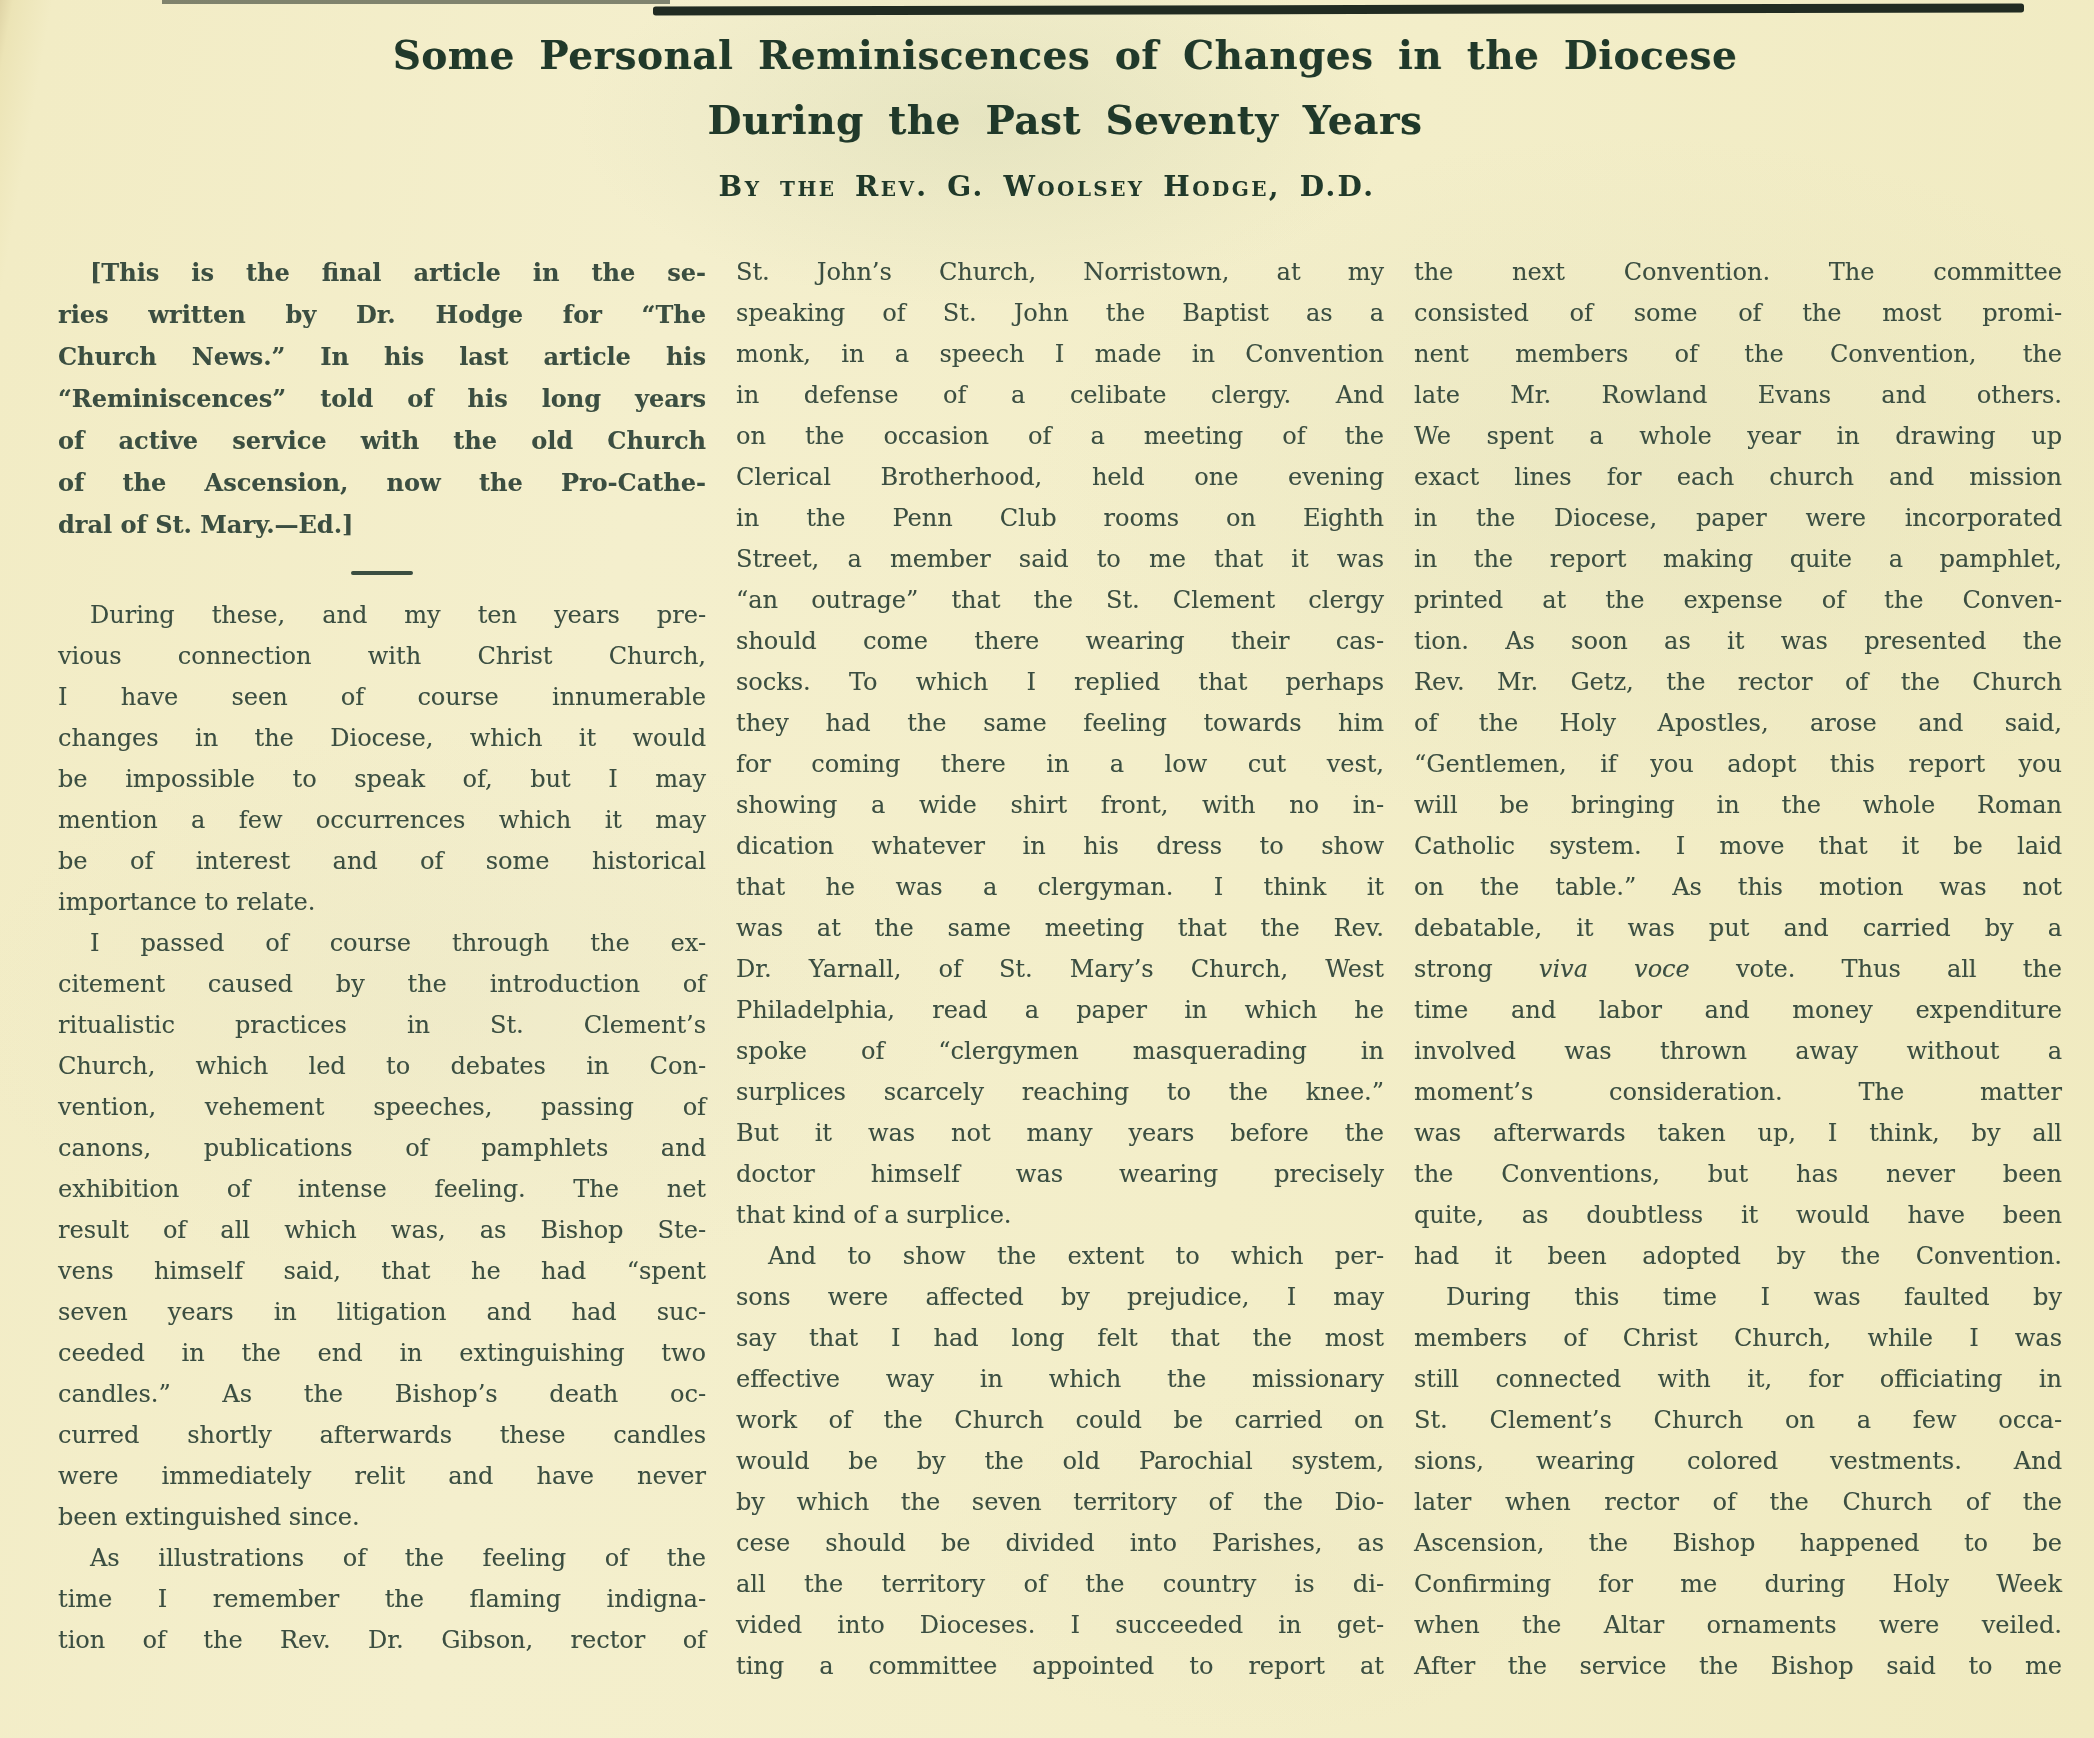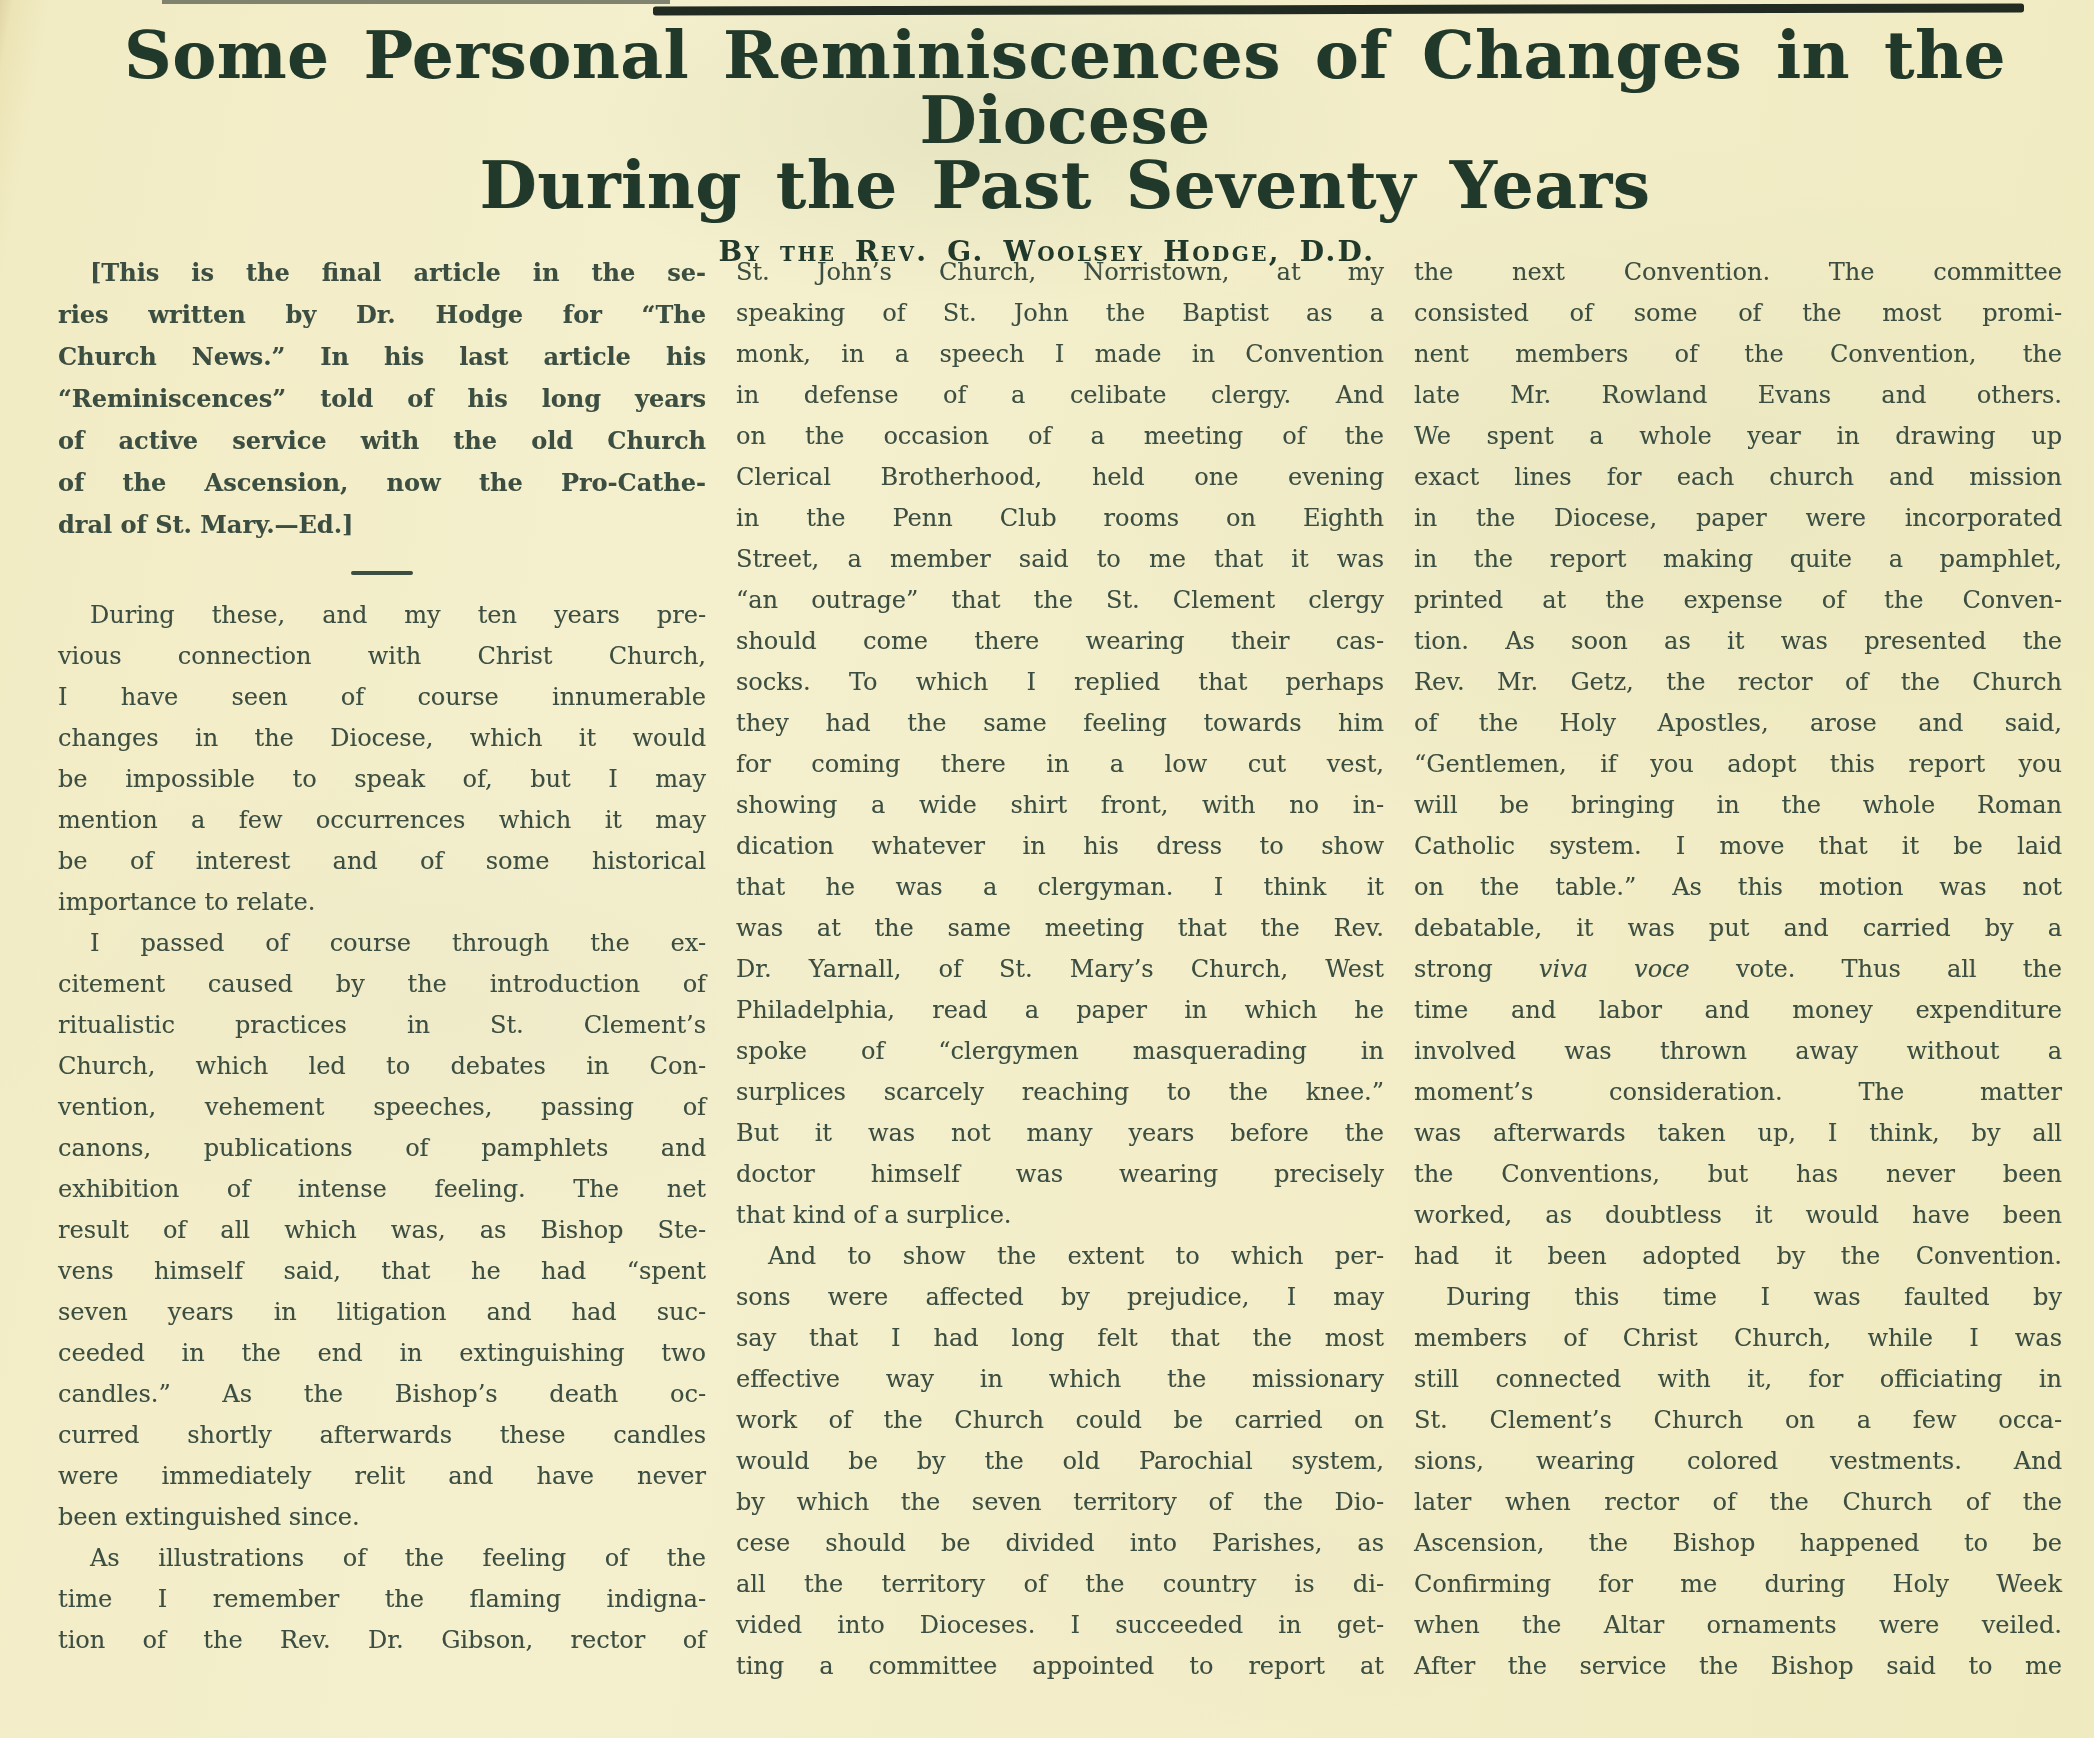--- a/index.html
+++ b/index.html
@@ -18,21 +18,21 @@
   }
   .top-rule-main{
     position:absolute;top:4.7px;left:653px;width:1371px;height:8.5px;
     border-radius:2.8px;transform:rotate(-.12deg);
   }
   .top-rule-faint{
     position:absolute;top:0;left:162px;width:508px;height:3.8px;opacity:.55;
   }
   .header{position:absolute;top:22.6px;left:0;width:100%;text-align:center;}
   .title{
-    font-size:66px;font-weight:bold;line-height:65px;
+    font-size:39px;font-weight:bold;line-height:65px;
     word-spacing:10.4px;letter-spacing:0.5px;
     text-shadow:0.4px 0.4px 0 rgba(25,50,35,.35);
     margin-left:36px;
   }
   .byline{
     margin-top:17px;font-size:28px;font-weight:700;
     font-variant:small-caps;letter-spacing:2.4px;word-spacing:6.6px;
   }
   .columns{
     position:absolute;top:252px;left:58px;width:2004px;
@@ -166,21 +166,21 @@
         <div class="line">will be bringing in the whole Roman</div>
         <div class="line">Catholic system.  I move that it be laid</div>
         <div class="line">on the table.”  As this motion was not</div>
         <div class="line">debatable, it was put and carried by a</div>
         <div class="line"><span>strong </span><em>viva voce</em><span> vote.  Thus all the</span></div>
         <div class="line">time and labor and money expenditure</div>
         <div class="line">involved was thrown away without a</div>
         <div class="line">moment’s consideration.  The matter</div>
         <div class="line">was afterwards taken up, I think, by all</div>
         <div class="line">the Conventions, but has never been</div>
-        <div class="line">worked, as doubtless it would have been</div>
+        <div class="line">quite, as doubtless it would have been</div>
         <div class="line">had it been adopted by the Convention.</div>
       </div>
       <div class="para">
         <div class="line ind">During this time I was faulted by</div>
         <div class="line">members of Christ Church, while I was</div>
         <div class="line">still connected with it, for officiating in</div>
         <div class="line">St. Clement’s Church on a few occa-</div>
         <div class="line">sions, wearing colored vestments.  And</div>
         <div class="line">later when rector of the Church of the</div>
         <div class="line">Ascension, the Bishop happened to be</div>

